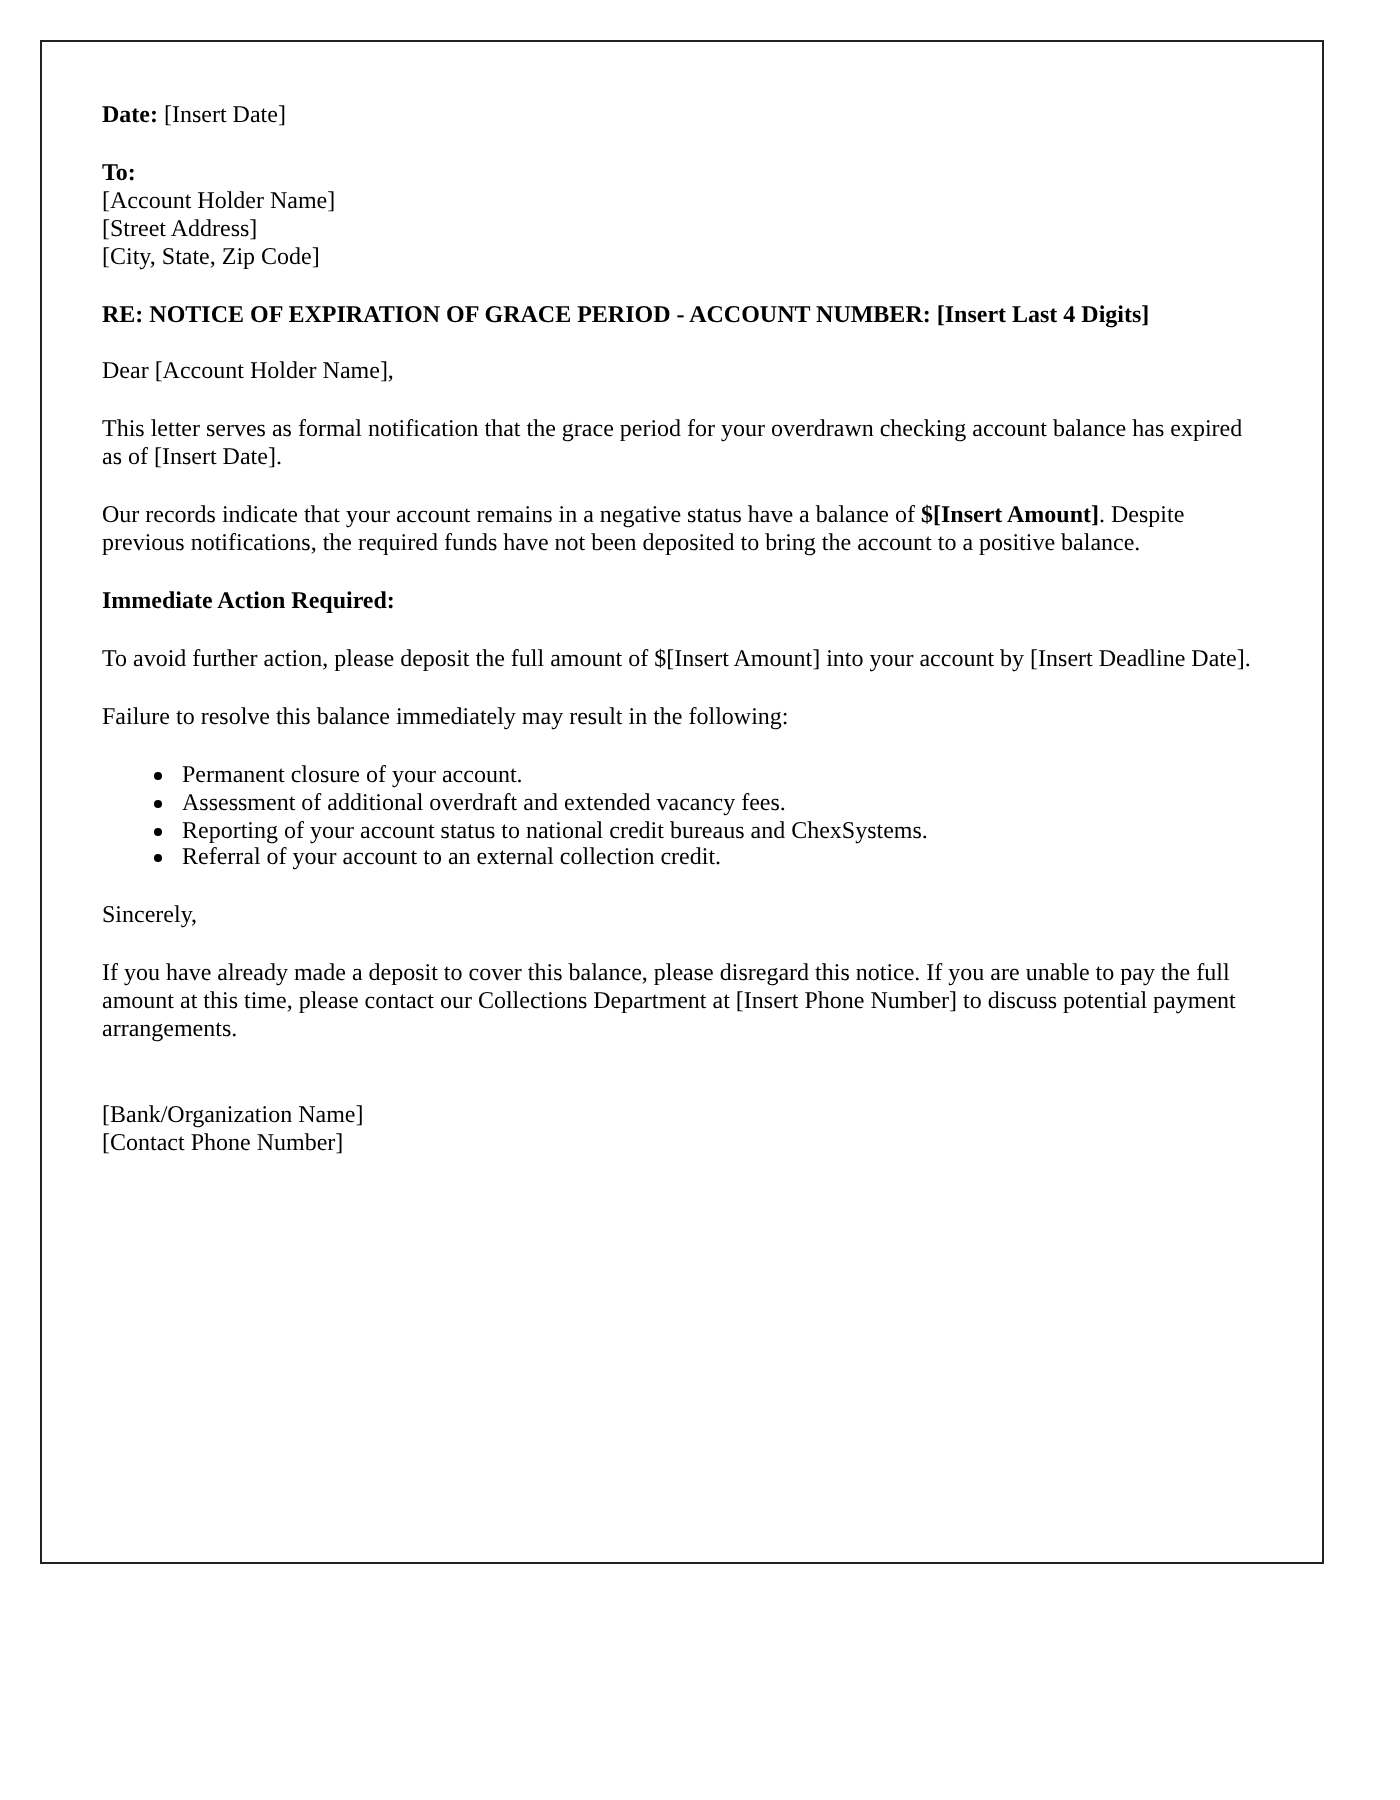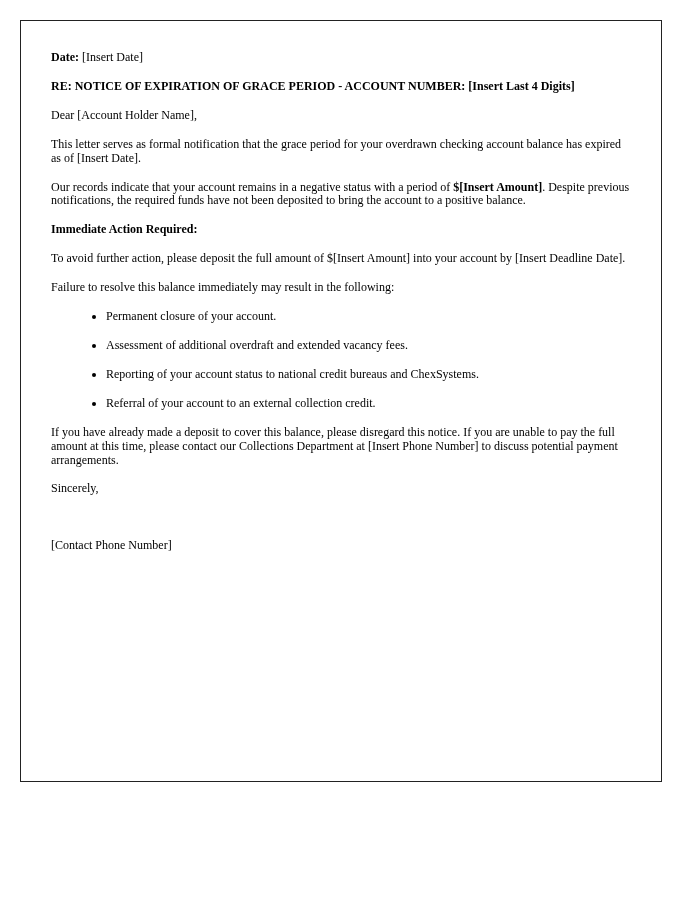--- a/index.html
+++ b/index.html
@@ -29,64 +29,70 @@
     overflow: hidden;
   }
   .letter-frame p {
     margin: 0 0 15px 0;
   }
   .letter-frame ul {
     margin: 0 0 15px 0;
     padding-left: 40px;
   }
   .letter-frame li {
-    margin: 15px;
+    margin: 0;
     padding: 0;
   }
   .bold {
     font-weight: bold;
   }
   .subject {
     font-weight: bold;
   }
 </style>
 </head>
 <body>
 
 <div class="page">
   <div class="letter-frame">
 
     <p><span class="bold">Date:</span> <span>[Insert Date]</span></p>
 
+    <p>
+      <span class="bold">To:</span><br>
+      <span>[Account Holder Name]</span><br>
+      <span>[Street Address]</span><br>
+      <span>[City, State, Zip Code]</span>
+    </p>
 
     <p class="subject">RE: NOTICE OF EXPIRATION OF GRACE PERIOD - ACCOUNT NUMBER: [Insert Last 4 Digits]</p>
 
     <p>Dear [Account Holder Name],</p>
 
     <p>This letter serves as formal notification that the grace period for your overdrawn checking account balance has expired as of [Insert Date].</p>
 
-    <p><span>Our records indicate that your account remains in a negative status with a period of </span><span class="bold">$[Insert Amount]</span><span>. Despite previous notifications, the required funds have not been deposited to bring the account to a positive balance.</span></p>
+    <p><span>Our records indicate that your account remains in a negative status have a balance of </span><span class="bold">$[Insert Amount]</span><span>. Despite previous notifications, the required funds have not been deposited to bring the account to a positive balance.</span></p>
 
     <p class="bold">Immediate Action Required:</p>
 
     <p>To avoid further action, please deposit the full amount of $[Insert Amount] into your account by [Insert Deadline Date].</p>
 
     <p>Failure to resolve this balance immediately may result in the following:</p>
 
     <ul>
       <li>Permanent closure of your account.</li>
       <li>Assessment of additional overdraft and extended vacancy fees.</li>
       <li>Reporting of your account status to national credit bureaus and ChexSystems.</li>
       <li>Referral of your account to an external collection credit.</li>
     </ul>
 
+    <p>Sincerely,</p>
+
     <p>If you have already made a deposit to cover this balance, please disregard this notice. If you are unable to pay the full amount at this time, please contact our Collections Department at [Insert Phone Number] to discuss potential payment arrangements.</p>
-
-    <p>Sincerely,</p>
 
     <p>
       <br>
-      <br>
+      <span>[Bank/Organization Name]</span><br>
       <span>[Contact Phone Number]</span>
     </p>
 
   </div>
 </div>
 
 </body></html>

